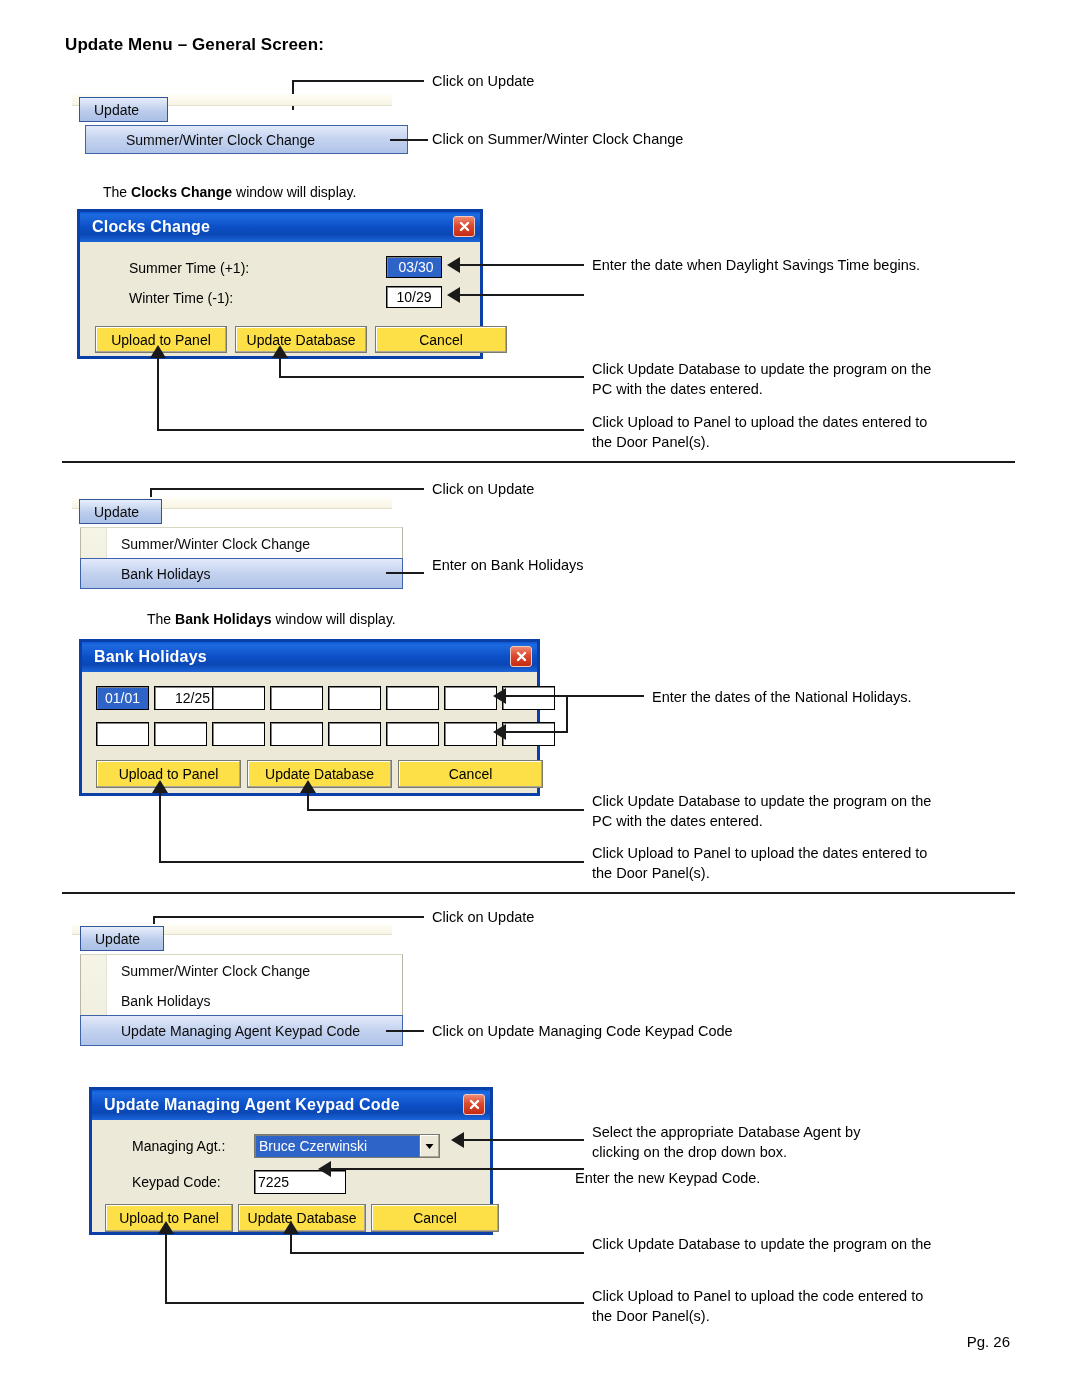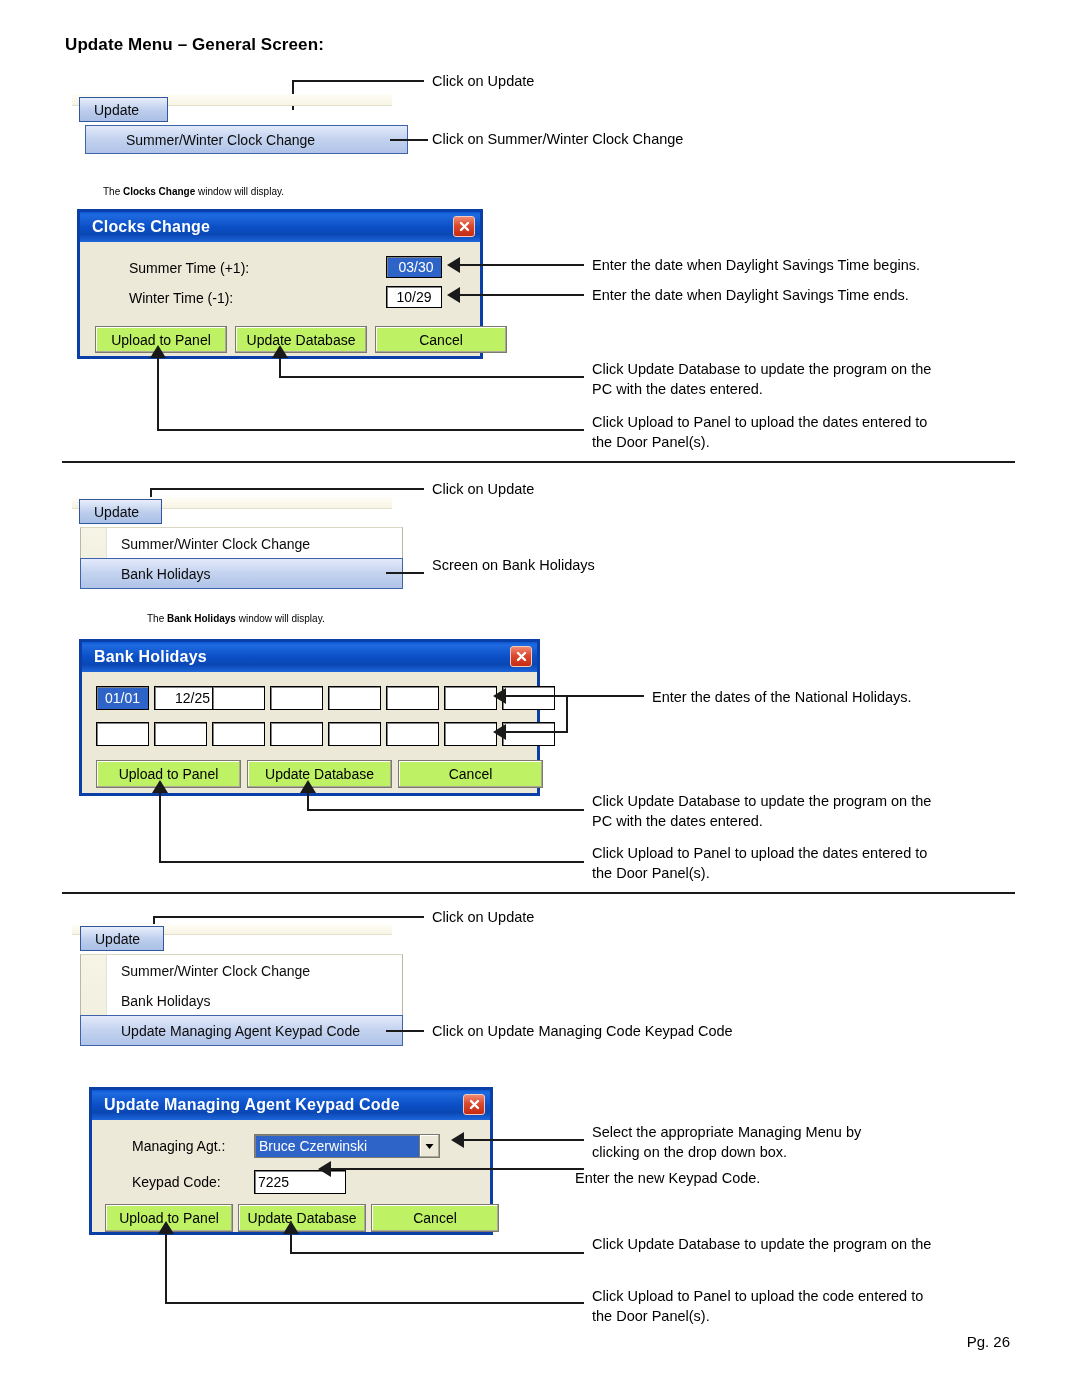--- a/index.html
+++ b/index.html
@@ -13,21 +13,21 @@
     overflow:hidden;
   }
   .page { position:absolute; inset:0; }
 
   
   .doc-title {
     position:absolute; left:65px; top:35px;
     font-size:17px; font-weight:bold; letter-spacing:.1px;
   }
   .note {
-    position:absolute; font-size:10px; line-height:18px; white-space:nowrap;text-align:right;
+    position:absolute; font-size:14px; line-height:18px; white-space:nowrap;text-align:right;
   }
   .note b { font-weight:bold; }
   .callout {
     position:absolute; font-size:14.5px; line-height:20px;
   }
   .pgnum {
     position:absolute; right:70px; top:1333px;
     font-size:15px;
   }
 
@@ -118,21 +118,21 @@
     display:flex; align-items:center;
     padding-left:3px;
     font-size:14px;
   }
   .txtbox.sel-blue {
     background:#2e64c8; color:#ffffff;
   }
 
   .btn {
     position:absolute;
-    background:#bef264;
+    background:#fde047;
     border:1px solid #7b7a6d;
     box-shadow: inset -1px -1px 0 #aca899, inset 1px 1px 0 #ffffff;
     display:flex; align-items:center; justify-content:center;
     font-size:14px;
     white-space:nowrap;
   }
 
   .combo {
     position:absolute;
     border:1px solid #7b7a6d;
@@ -222,21 +222,20 @@
       <div class="btn" style="left:295px; top:84px; width:132px; height:27px;">Cancel</div>
     </div>
   </div>
 
   <div class="arrow-left" style="left:447px; top:257px;"></div>
   <div class="ln-h" style="left:460px; top:264px; width:124px;"></div>
   <div class="callout" style="left:592px; top:255px;">Enter the date when Daylight Savings Time begins.</div>
 
   <div class="arrow-left" style="left:447px; top:287px;"></div>
   <div class="ln-h" style="left:460px; top:294px; width:124px;"></div>
-  <div class="callout" style="left:592px; top:285px;">Enter the date when Daylight Savings Time ends.</div>
 
   <div class="arrow-up" style="left:272px; top:345px;"></div>
   <div class="ln-v" style="left:279px; top:356px; height:22px;"></div>
   <div class="ln-h" style="left:279px; top:376px; width:305px;"></div>
   <div class="callout" style="left:592px; top:359px;">
     <div>Click Update Database to update the program on the</div>
     <div>PC with the dates entered.</div>
   </div>
 
   <div class="arrow-up" style="left:150px; top:345px;"></div>
@@ -264,21 +263,21 @@
   <div class="menu-panel" style="left:80px; top:527px; width:323px; height:61px;">
     <div class="gutter"></div>
     <div class="menu-item" style="top:0px; height:31px;">
       <span>Summer/Winter Clock Change</span>
     </div>
     <div class="menu-item sel" style="top:30px; height:31px;">
       <span>Bank Holidays</span>
     </div>
   </div>
   <div class="ln-h" style="left:386px; top:572px; width:38px;"></div>
-  <div class="callout" style="left:432px; top:555px;">Screen on Bank Holidays</div>
+  <div class="callout" style="left:432px; top:555px;">Enter on Bank Holidays</div>
 
   <div class="note" style="left:103px; top:610px;margin-left:44px;">
     <span>The </span><b>Bank Holidays</b><span> window will display.</span>
   </div>
 
   <div class="dlg" style="left:80px; top:640px; width:459px; height:155px;">
     <div class="dlg-title">
       <span>Bank Holidays</span>
       <div class="dlg-close">
         <svg width="13" height="13" viewBox="0 0 13 13" aria-hidden="true">
@@ -391,21 +390,21 @@
 
       <div class="btn" style="left:13px; top:84px; width:128px; height:28px;">Upload to Panel</div>
       <div class="btn" style="left:146px; top:84px; width:128px; height:28px;">Update Database</div>
       <div class="btn" style="left:279px; top:84px; width:128px; height:28px;">Cancel</div>
     </div>
   </div>
 
   <div class="arrow-left" style="left:451px; top:1132px;"></div>
   <div class="ln-h" style="left:464px; top:1139px; width:120px;"></div>
   <div class="callout" style="left:592px; top:1122px;">
-    <div>Select the appropriate Managing Menu by</div>
+    <div>Select the appropriate Database Agent by</div>
     <div>clicking on the drop down box.</div>
   </div>
 
   <div class="arrow-left" style="left:318px; top:1161px;"></div>
   <div class="ln-h" style="left:331px; top:1168px; width:253px;"></div>
   <div class="callout" style="left:575px; top:1168px;">Enter the new Keypad Code.</div>
 
   <div class="arrow-up" style="left:283px; top:1221px;"></div>
   <div class="ln-v" style="left:290px; top:1232px; height:22px;"></div>
   <div class="ln-h" style="left:290px; top:1252px; width:294px;"></div>

